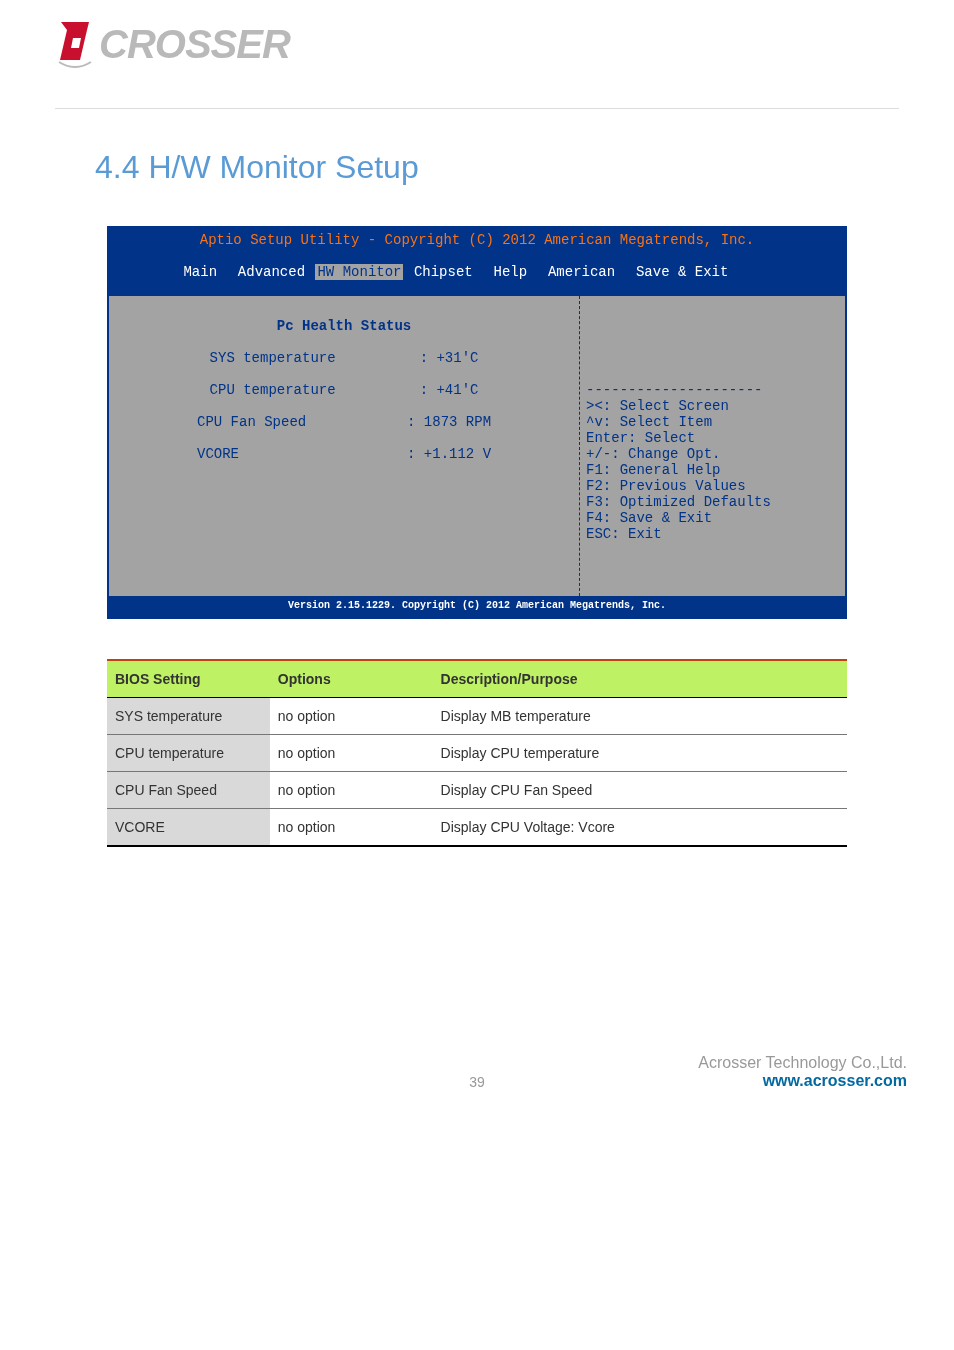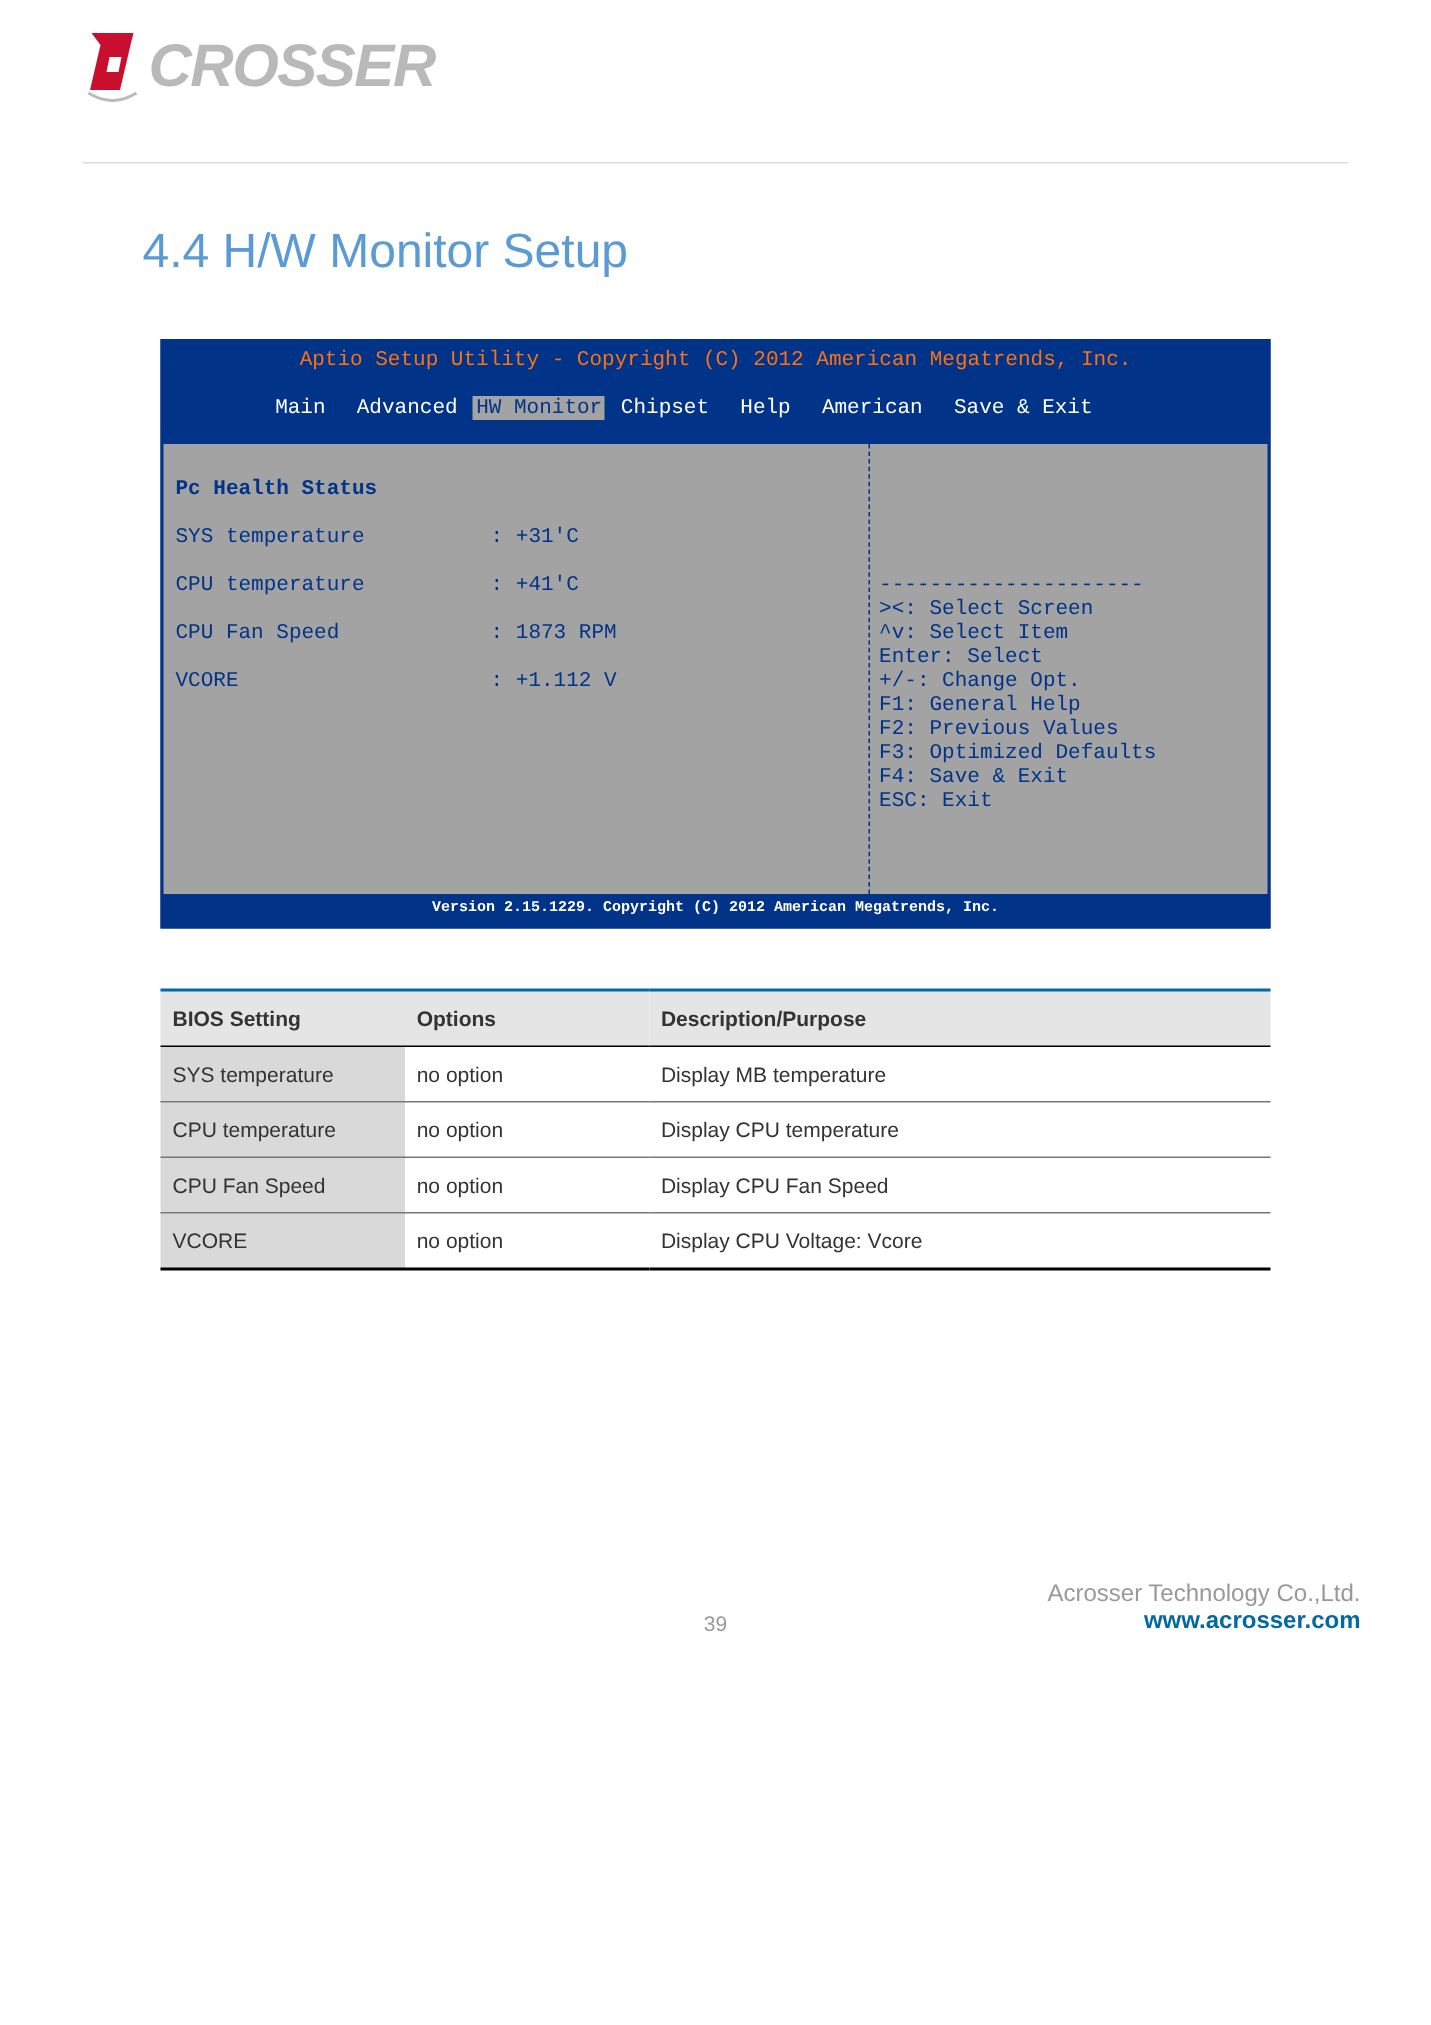--- a/index.html
+++ b/index.html
@@ -78,20 +78,21 @@
     display: flex;
     background: #a3a3a3;
     color: #013388;
   }
   .bios-left {
     flex: 1 1 64%;
     border-right: 1px dashed #013388;
     padding: 6px 8px 6px 8px;
     white-space: pre;
     min-height: 300px;
+    text-align: center;
   }
   .bios-right {
     flex: 1 1 36%;
     padding: 6px 4px 6px 6px;
     white-space: pre;
     min-height: 300px;
   }
   .bios-left .section-title {
     color: #013388;
     font-weight: bold;
@@ -115,22 +116,22 @@
     width: 100%;
     border-collapse: collapse;
     font-size: 14px;
   }
   table.spec th, table.spec td {
     text-align: left;
     padding: 10px 8px;
     vertical-align: top;
   }
   table.spec thead th {
-    background: #e5e5e5;
-    border-top: 2px solid #0369a1;
+    background: #bef264;
+    border-top: 2px solid #c2410c;
     border-bottom: 1px solid #000;
   }
   table.spec tbody td {
     border-bottom: 1px solid #777;
   }
   table.spec tbody td:first-child {
     background: #d9d9d9;
     width: 22%;
   }
   table.spec tbody td:nth-child(2) {

